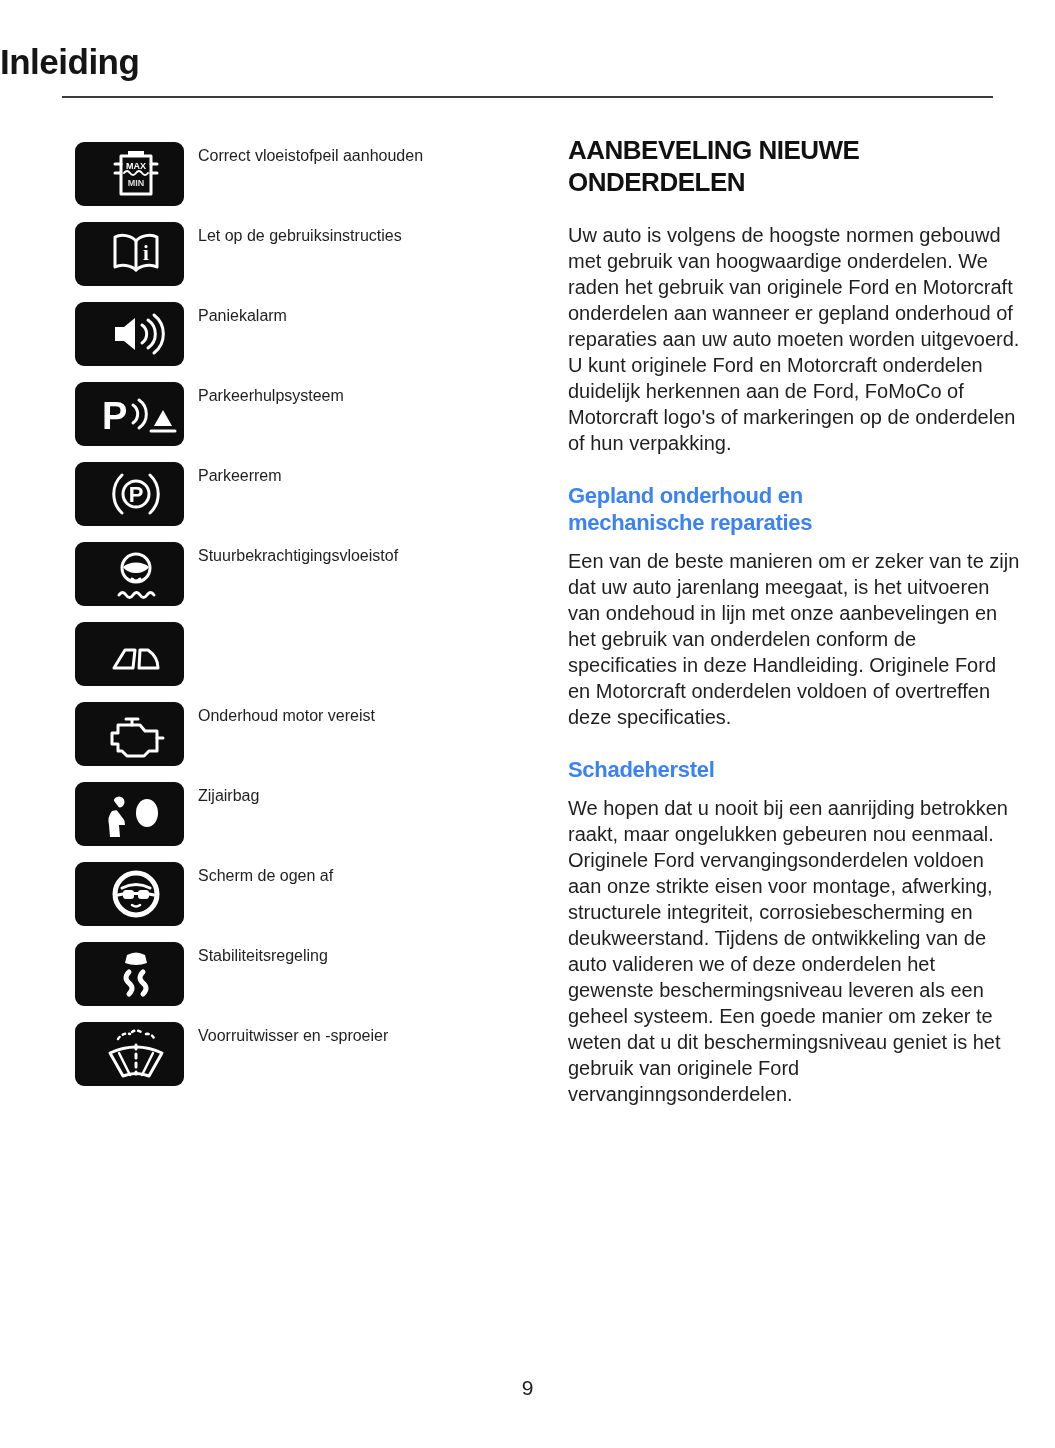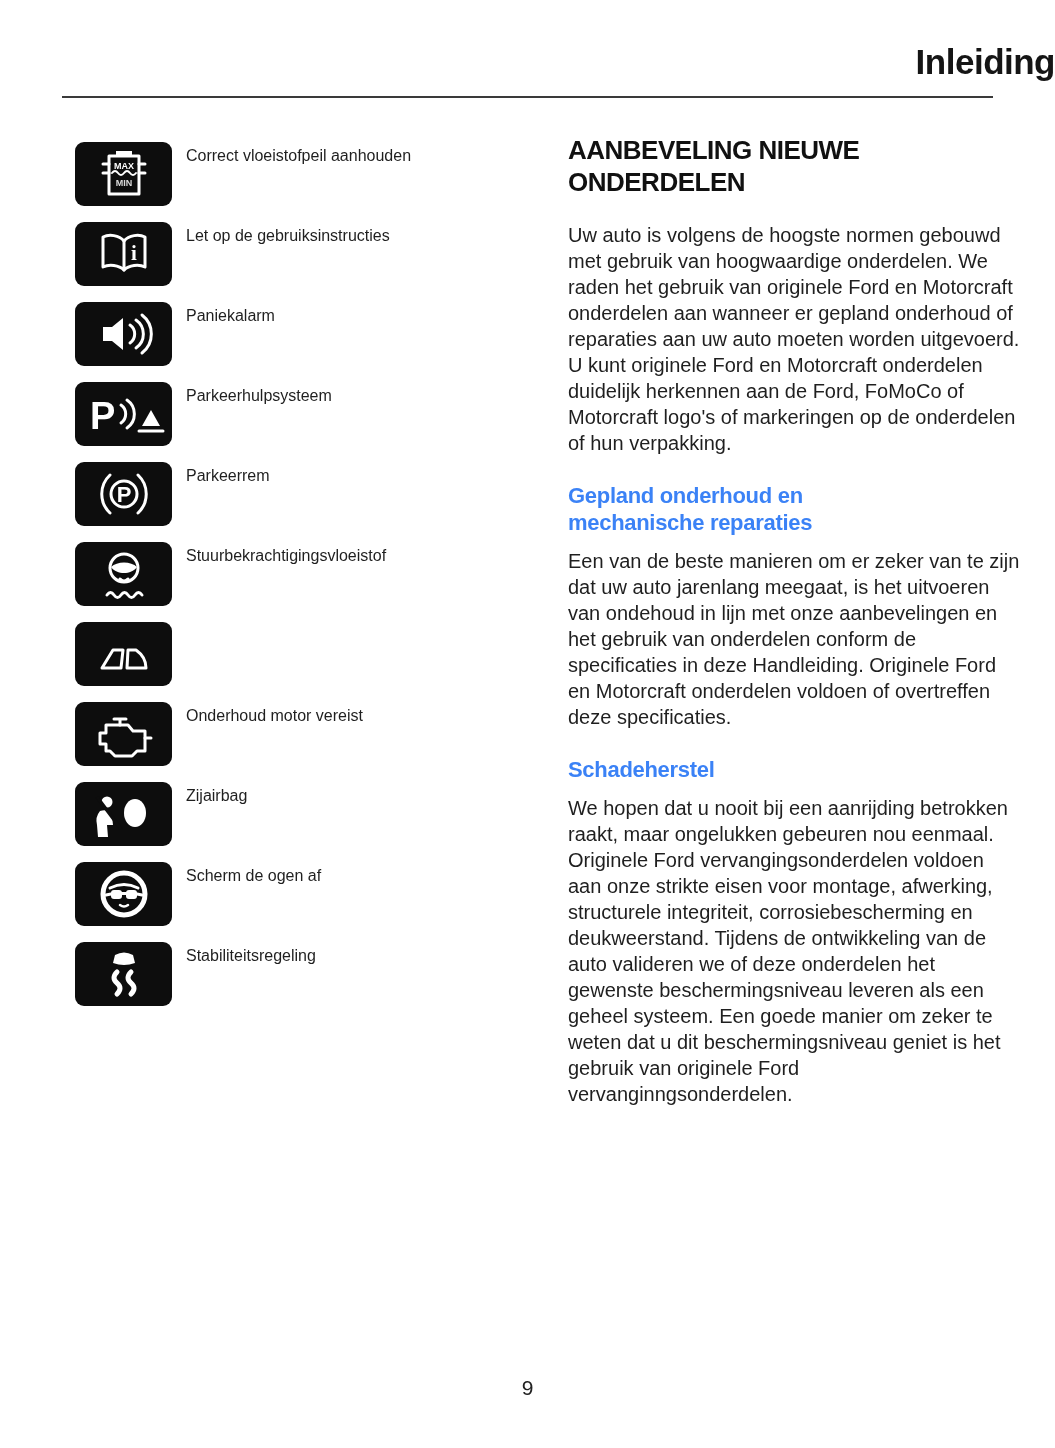--- a/index.html
+++ b/index.html
@@ -2,32 +2,32 @@
 <html><head>
 <meta charset="utf-8">
 <title>Inleiding</title>
 <style>
   html,body { margin:0; padding:0; background:#ffffff; }
   .page {
     position:relative; width:1055px; height:1448px; background:#ffffff;
     font-family:"Liberation Sans", sans-serif; color:#1f1f1f; overflow:hidden;
   }
   .header-title {
-    position:absolute; top:42px; left:0; right:0; text-align:right;
+    position:absolute; top:42px; left:0; right:0; text-align:left;
     font-size:35px; font-weight:800; color:#151515; letter-spacing:-0.5px;
   }
   .header-rule {
     position:absolute; top:96px; left:62px; right:62px; height:2px;
     background:#3a3a3a;
   }
   .symbols { position:absolute; top:142px; left:75px; width:470px; }
   .symbol-row { display:flex; gap:14px; height:80px; align-items:flex-start; }
   .symbol-icon {
     flex:0 0 97px; height:64px; background:#0d0d0d; border-radius:9px;
-    display:flex; align-items:center; justify-content:center;
+    display:flex; align-items:center; justify-content:center;padding-left:12px;
   }
   .symbol-icon svg { display:block; }
   .symbol-label {
     font-size:16px; line-height:25px; padding-top:1px; max-width:325px; color:#1f1f1f;
   }
   .article { position:absolute; top:134px; left:568px; width:452px; }
   .article h2 {
     margin:0 0 24px 0; font-size:26px; line-height:32px; font-weight:800;
     color:#111; letter-spacing:-0.5px;
   }
@@ -202,20 +202,33 @@
           <path d="M37 21 l2 -8 q9 -5 18 0 l2 8 q-11 4 -22 0 z" fill="#fff"></path>
           <g stroke="#fff" stroke-width="5" fill="none" stroke-linecap="round">
             <path d="M41 30 q-6 6 0 11 q6 5 0 11"></path>
             <path d="M55 30 q-6 6 0 11 q6 5 0 11"></path>
           </g>
         </svg>
       </div>
       <div class="symbol-label">Stabiliteitsregeling</div>
     </div>
 
+    <div class="symbol-row">
+      <div class="symbol-icon">
+        <svg width="96" height="64" viewBox="0 0 96 64">
+          <g stroke="#fff" stroke-width="3" fill="none" stroke-linecap="round" stroke-linejoin="round">
+            <path d="M30 17 q5 -7 12 -5 M44 10 q4 -3 9 0 M58 12 q6 -1 9 6" stroke-dasharray="2.5 4" stroke-width="2.5"></path>
+            <path d="M22 31 Q48 19 74 31 L61 54 Q48 49 35 54 Z"></path>
+            <path d="M48 23 V52" stroke-dasharray="4 5"></path>
+            <path d="M42 53 L31 31 M54 53 L65 31" stroke-width="2.5"></path>
+          </g>
+        </svg>
+      </div>
+      <div class="symbol-label">Voorruitwisser en -sproeier</div>
+    </div>
 
   </div>
 
   <div class="article">
     <h2>AANBEVELING NIEUWE ONDERDELEN</h2>
     <p>Uw auto is volgens de hoogste normen gebouwd met gebruik van hoogwaardige onderdelen. We raden het gebruik van originele Ford en Motorcraft onderdelen aan wanneer er gepland onderhoud of reparaties aan uw auto moeten worden uitgevoerd. U kunt originele Ford en Motorcraft onderdelen duidelijk herkennen aan de Ford, FoMoCo of Motorcraft logo's of markeringen op de onderdelen of hun verpakking.</p>
     <h3>Gepland onderhoud en mechanische reparaties</h3>
     <p>Een van de beste manieren om er zeker van te zijn dat uw auto jarenlang meegaat, is het uitvoeren van ondehoud in lijn met onze aanbevelingen en het gebruik van onderdelen conform de specificaties in deze Handleiding. Originele Ford en Motorcraft onderdelen voldoen of overtreffen deze specificaties.</p>
     <h3 class="one-line">Schadeherstel</h3>
     <p>We hopen dat u nooit bij een aanrijding betrokken raakt, maar ongelukken gebeuren nou eenmaal. Originele Ford vervangingsonderdelen voldoen aan onze strikte eisen voor montage, afwerking, structurele integriteit, corrosiebescherming en deukweerstand. Tijdens de ontwikkeling van de auto valideren we of deze onderdelen het gewenste beschermingsniveau leveren als een geheel systeem. Een goede manier om zeker te weten dat u dit beschermingsniveau geniet is het gebruik van originele Ford vervanginngsonderdelen.</p>

